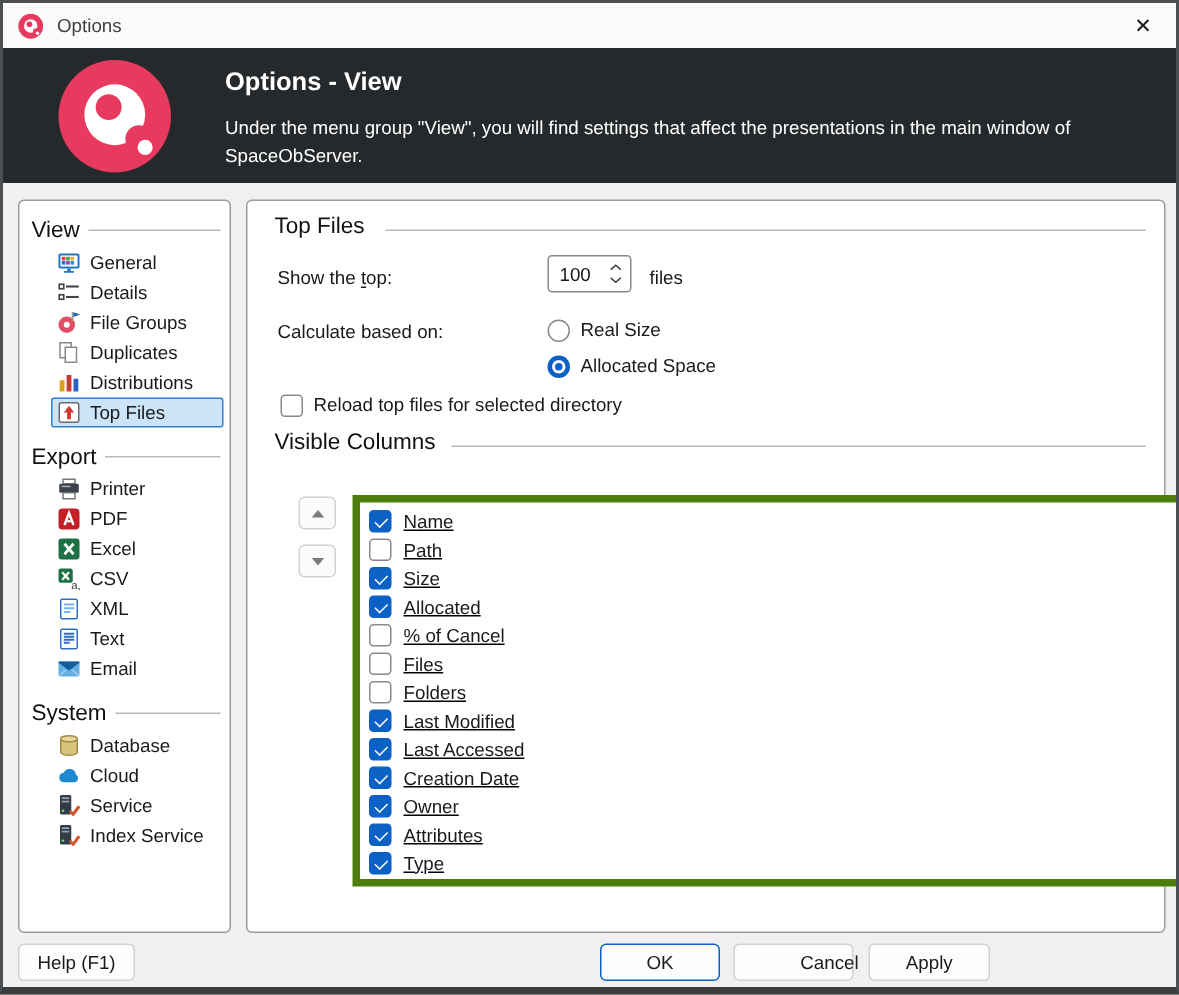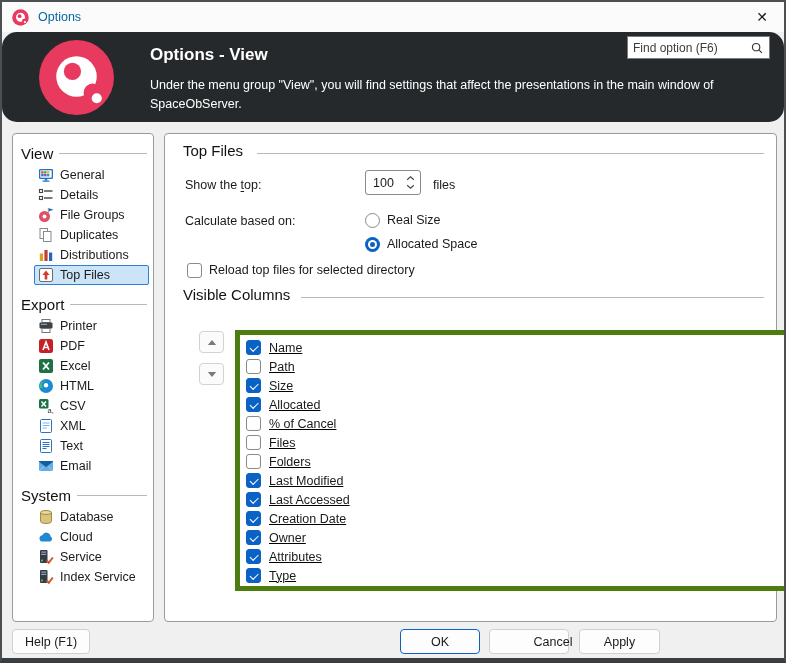--- a/index.html
+++ b/index.html
@@ -6,25 +6,25 @@
   html,body { background:#555; }
   body { font-family:"Liberation Sans", sans-serif; }
   .window {
     position:relative; width:786px; height:663px; background:#f0f0f0;
     border:2px solid #4b5052; border-bottom:5px solid #3a3e40; overflow:hidden;
   }
   
   .titlebar { height:30px; background:#fbfbfb; display:flex; align-items:center; padding:0 0 0 10px; }
   .titlebar-logo { width:17px; height:17px; display:inline-block; }
   .titlebar-logo svg, .logo-big svg { width:100%; height:100%; display:block; }
-  .titlebar-title { font-size:12.5px; color:#0369a1; margin-left:9px; }
+  .titlebar-title { font-size:12.5px; color:#404040; margin-left:9px; }
   .close-btn { margin-left:auto; width:44px; height:30px; display:flex; align-items:center; justify-content:center;
     font-size:14px; color:#1a1a1a; cursor:default; }
   
-  .header { position:relative; height:90px; background:#26292b; color:#fff;border-radius:15px; }
+  .header { position:relative; height:90px; background:#26292b; color:#fff; }
   .logo-big { position:absolute; left:36px; top:7px; width:77px; height:77px; }
   .header-title { position:absolute; left:148px; top:13px; font-size:17px; font-weight:700; }
   .header-desc { position:absolute; left:148px; top:44px; width:580px; font-size:12.5px; line-height:1.5; }
   .searchbox { position:absolute; right:14px; top:4px; width:143px; height:23px; background:#fff;
     border:1px solid #7a7a7a; display:flex; align-items:center; }
   .searchbox input { flex:1; min-width:0; border:none; outline:none; background:transparent;
     font-family:inherit; font-size:12px; color:#333; padding:0 2px 0 5px; }
   .searchbox input::placeholder { color:#3c3c3c; opacity:1; }
   .search-icon { width:14px; height:14px; margin-right:5px; flex:0 0 14px; }
   .search-icon svg { width:100%; height:100%; display:block; }
@@ -106,29 +106,20 @@
         <svg viewBox="0 0 76 76">
           <circle cx="38" cy="38" r="37" fill="#e83a5f"></circle>
           <circle cx="38" cy="37" r="20" fill="#fff"></circle>
           <circle cx="34" cy="32" r="8.5" fill="#e83a5f"></circle>
           <circle cx="54" cy="53" r="9" fill="#e83a5f"></circle>
           <circle cx="58" cy="58.5" r="5" fill="#fff"></circle>
         </svg>
       </span>
     <div class="header-title">Options - View</div>
     <div class="header-desc">Under the menu group "View", you will find settings that affect the presentations in the main window of SpaceObServer.</div>
-    <div class="searchbox">
-      <input placeholder="Find option (F6)" style="">
-      <span class="search-icon">
-          <svg viewBox="0 0 16 16">
-            <circle cx="7" cy="7" r="4.2" fill="none" stroke="#333" stroke-width="1.3"></circle>
-            <path d="M10.2 10.2 L13.6 13.6" stroke="#333" stroke-width="1.3"></path>
-          </svg>
-        </span>
-    </div>
   </div>
 
   <div class="dlg-body">
 
     <div class="panel sidebar">
         <div class="group">
           <div class="group-header">
             <span>View</span>
             <span class="gh-line"></span>
           </div>
@@ -230,30 +221,20 @@
               <span>PDF</span>
             </div>
             <div class="side-item">
               <span class="s-icon">
                 <svg viewBox="0 0 16 16">
                   <rect x="1" y="1" width="14" height="14" rx="2" fill="#1d7145"></rect>
                   <path d="M5 4.5 L11 11.5 M11 4.5 L5 11.5" stroke="#fff" stroke-width="1.8"></path>
                 </svg>
               </span>
               <span>Excel</span>
-            </div>
-            <div class="side-item">
-              <span class="s-icon">
-                <svg viewBox="0 0 16 16">
-                  <circle cx="8" cy="8" r="7" fill="#1b8bd4"></circle>
-                  <path d="M2 10 A6.5 6.5 0 0 1 8 2 A5 5 0 0 0 5 10 Z" fill="#45c16b"></path>
-                  <circle cx="8" cy="7.2" r="2.2" fill="#fff"></circle>
-                </svg>
-              </span>
-              <span>HTML</span>
             </div>
             <div class="side-item">
               <span class="s-icon">
                 <svg viewBox="0 0 16 16">
                   <rect x="1" y="1" width="9.5" height="9.5" rx="1.5" fill="#1d7145"></rect>
                   <path d="M3.5 3.5 L8 8.5 M8 3.5 L3.5 8.5" stroke="#fff" stroke-width="1.5"></path>
                   <text x="9.5" y="14.5" font-size="7.5" fill="#333">a,</text>
                 </svg>
               </span>
               <span>CSV</span>

